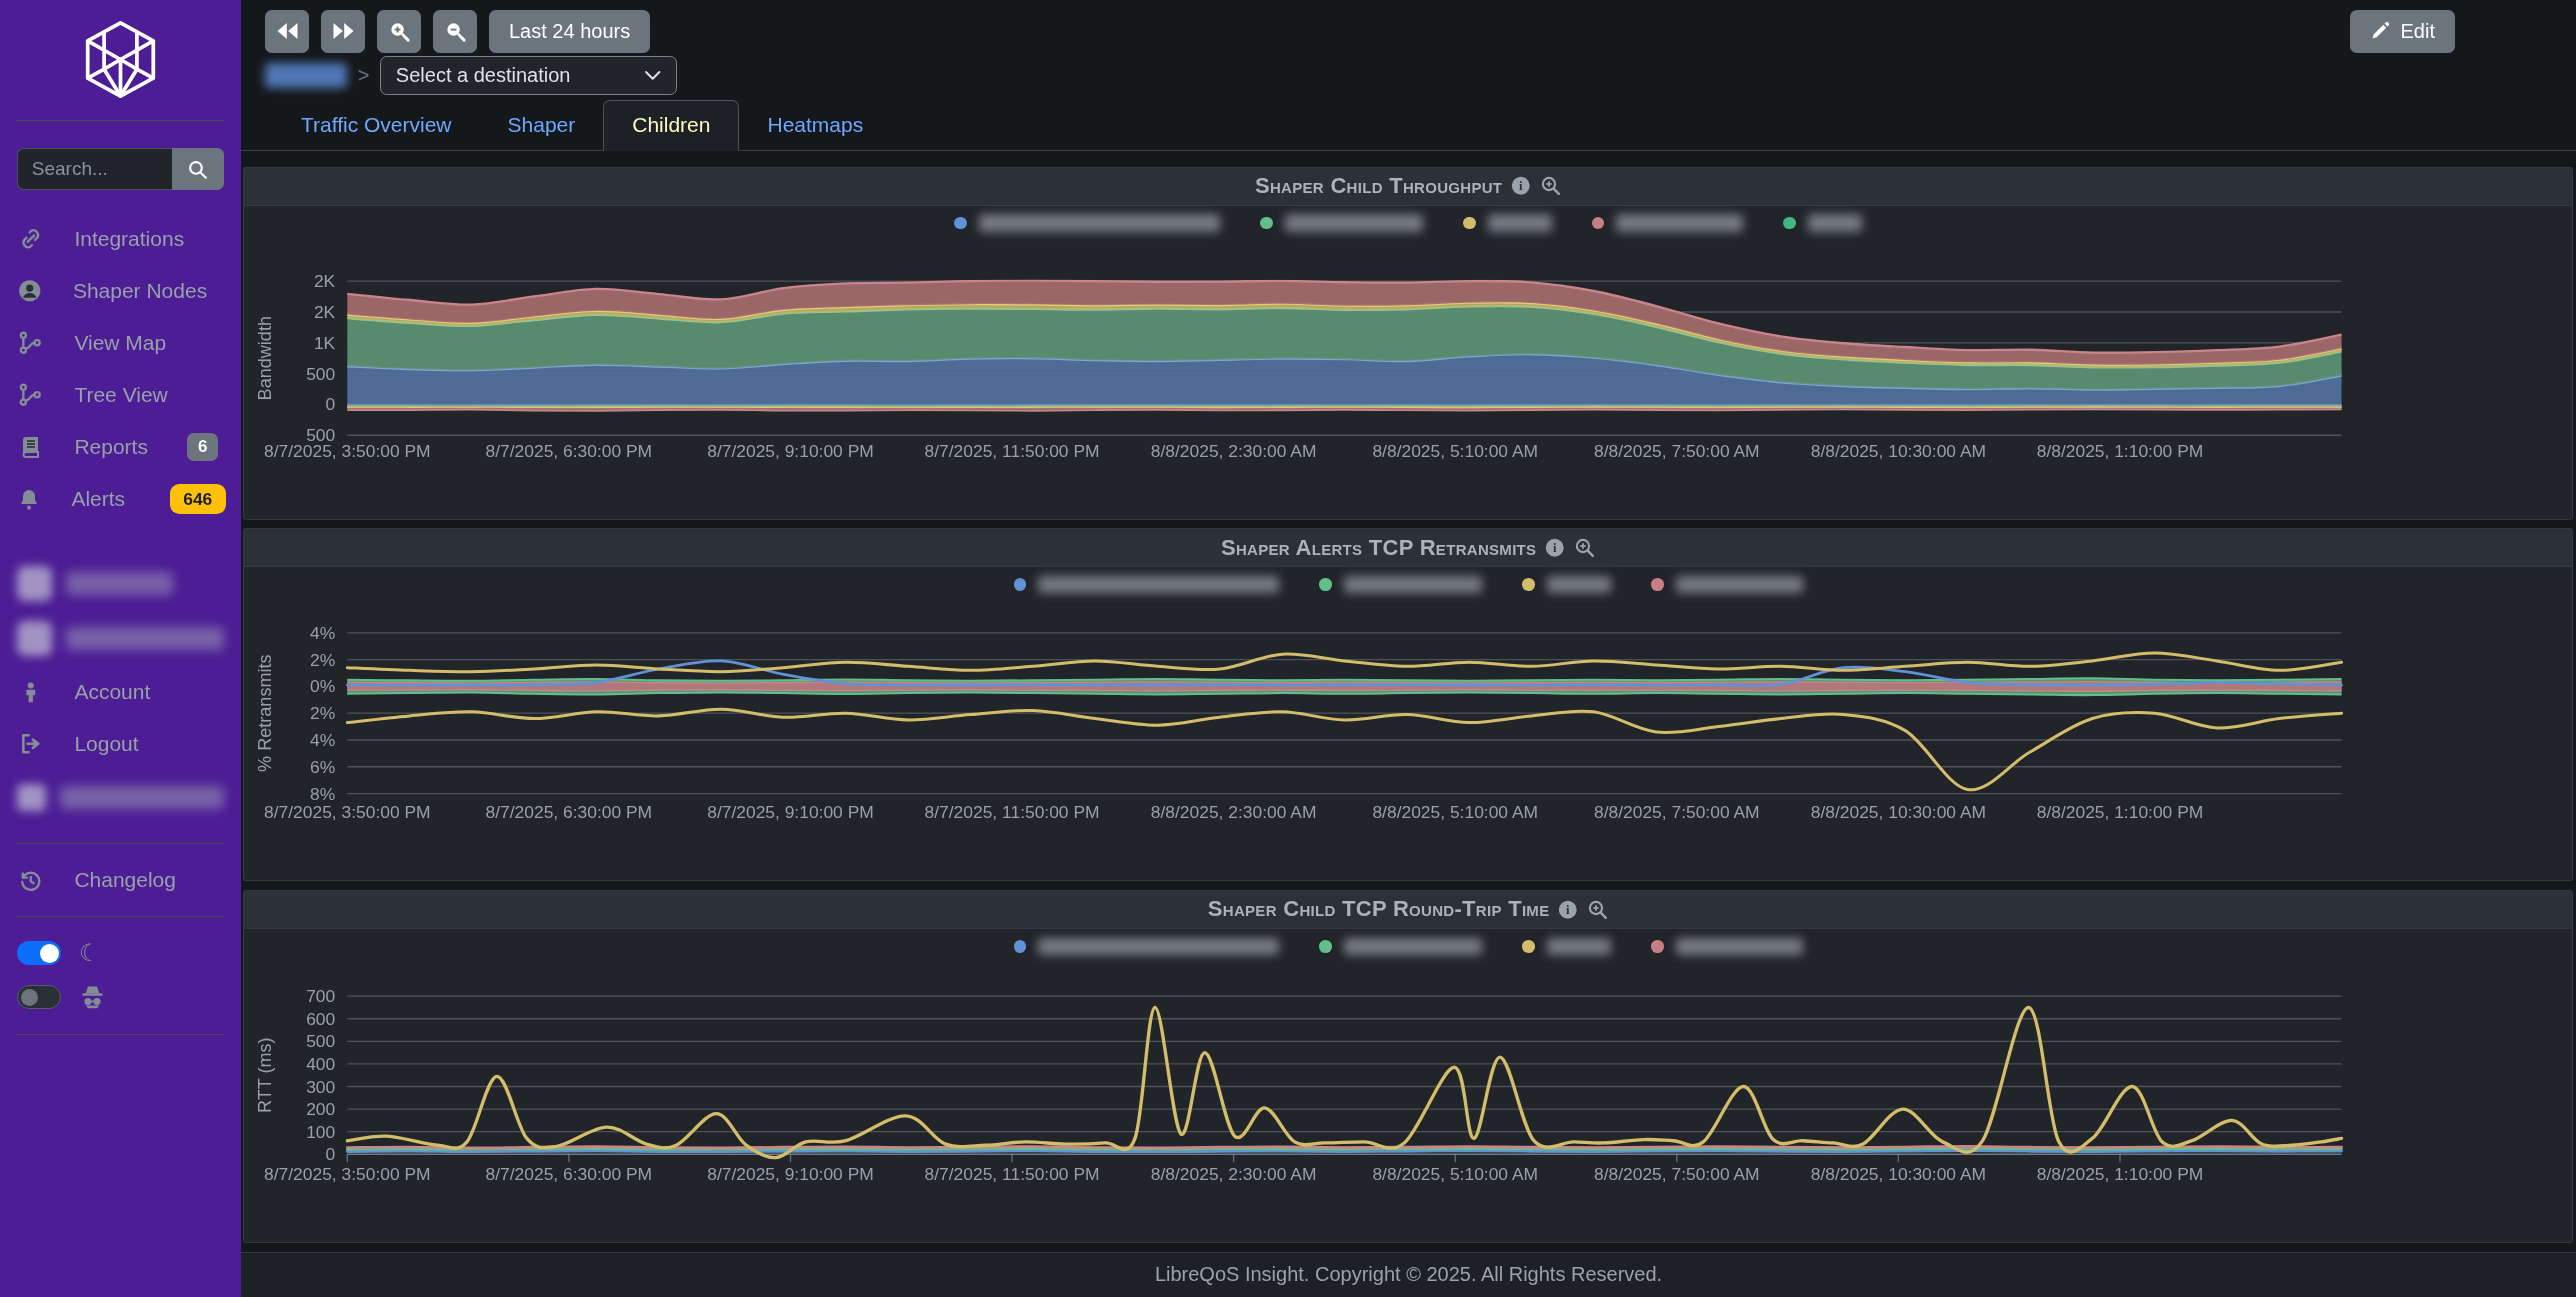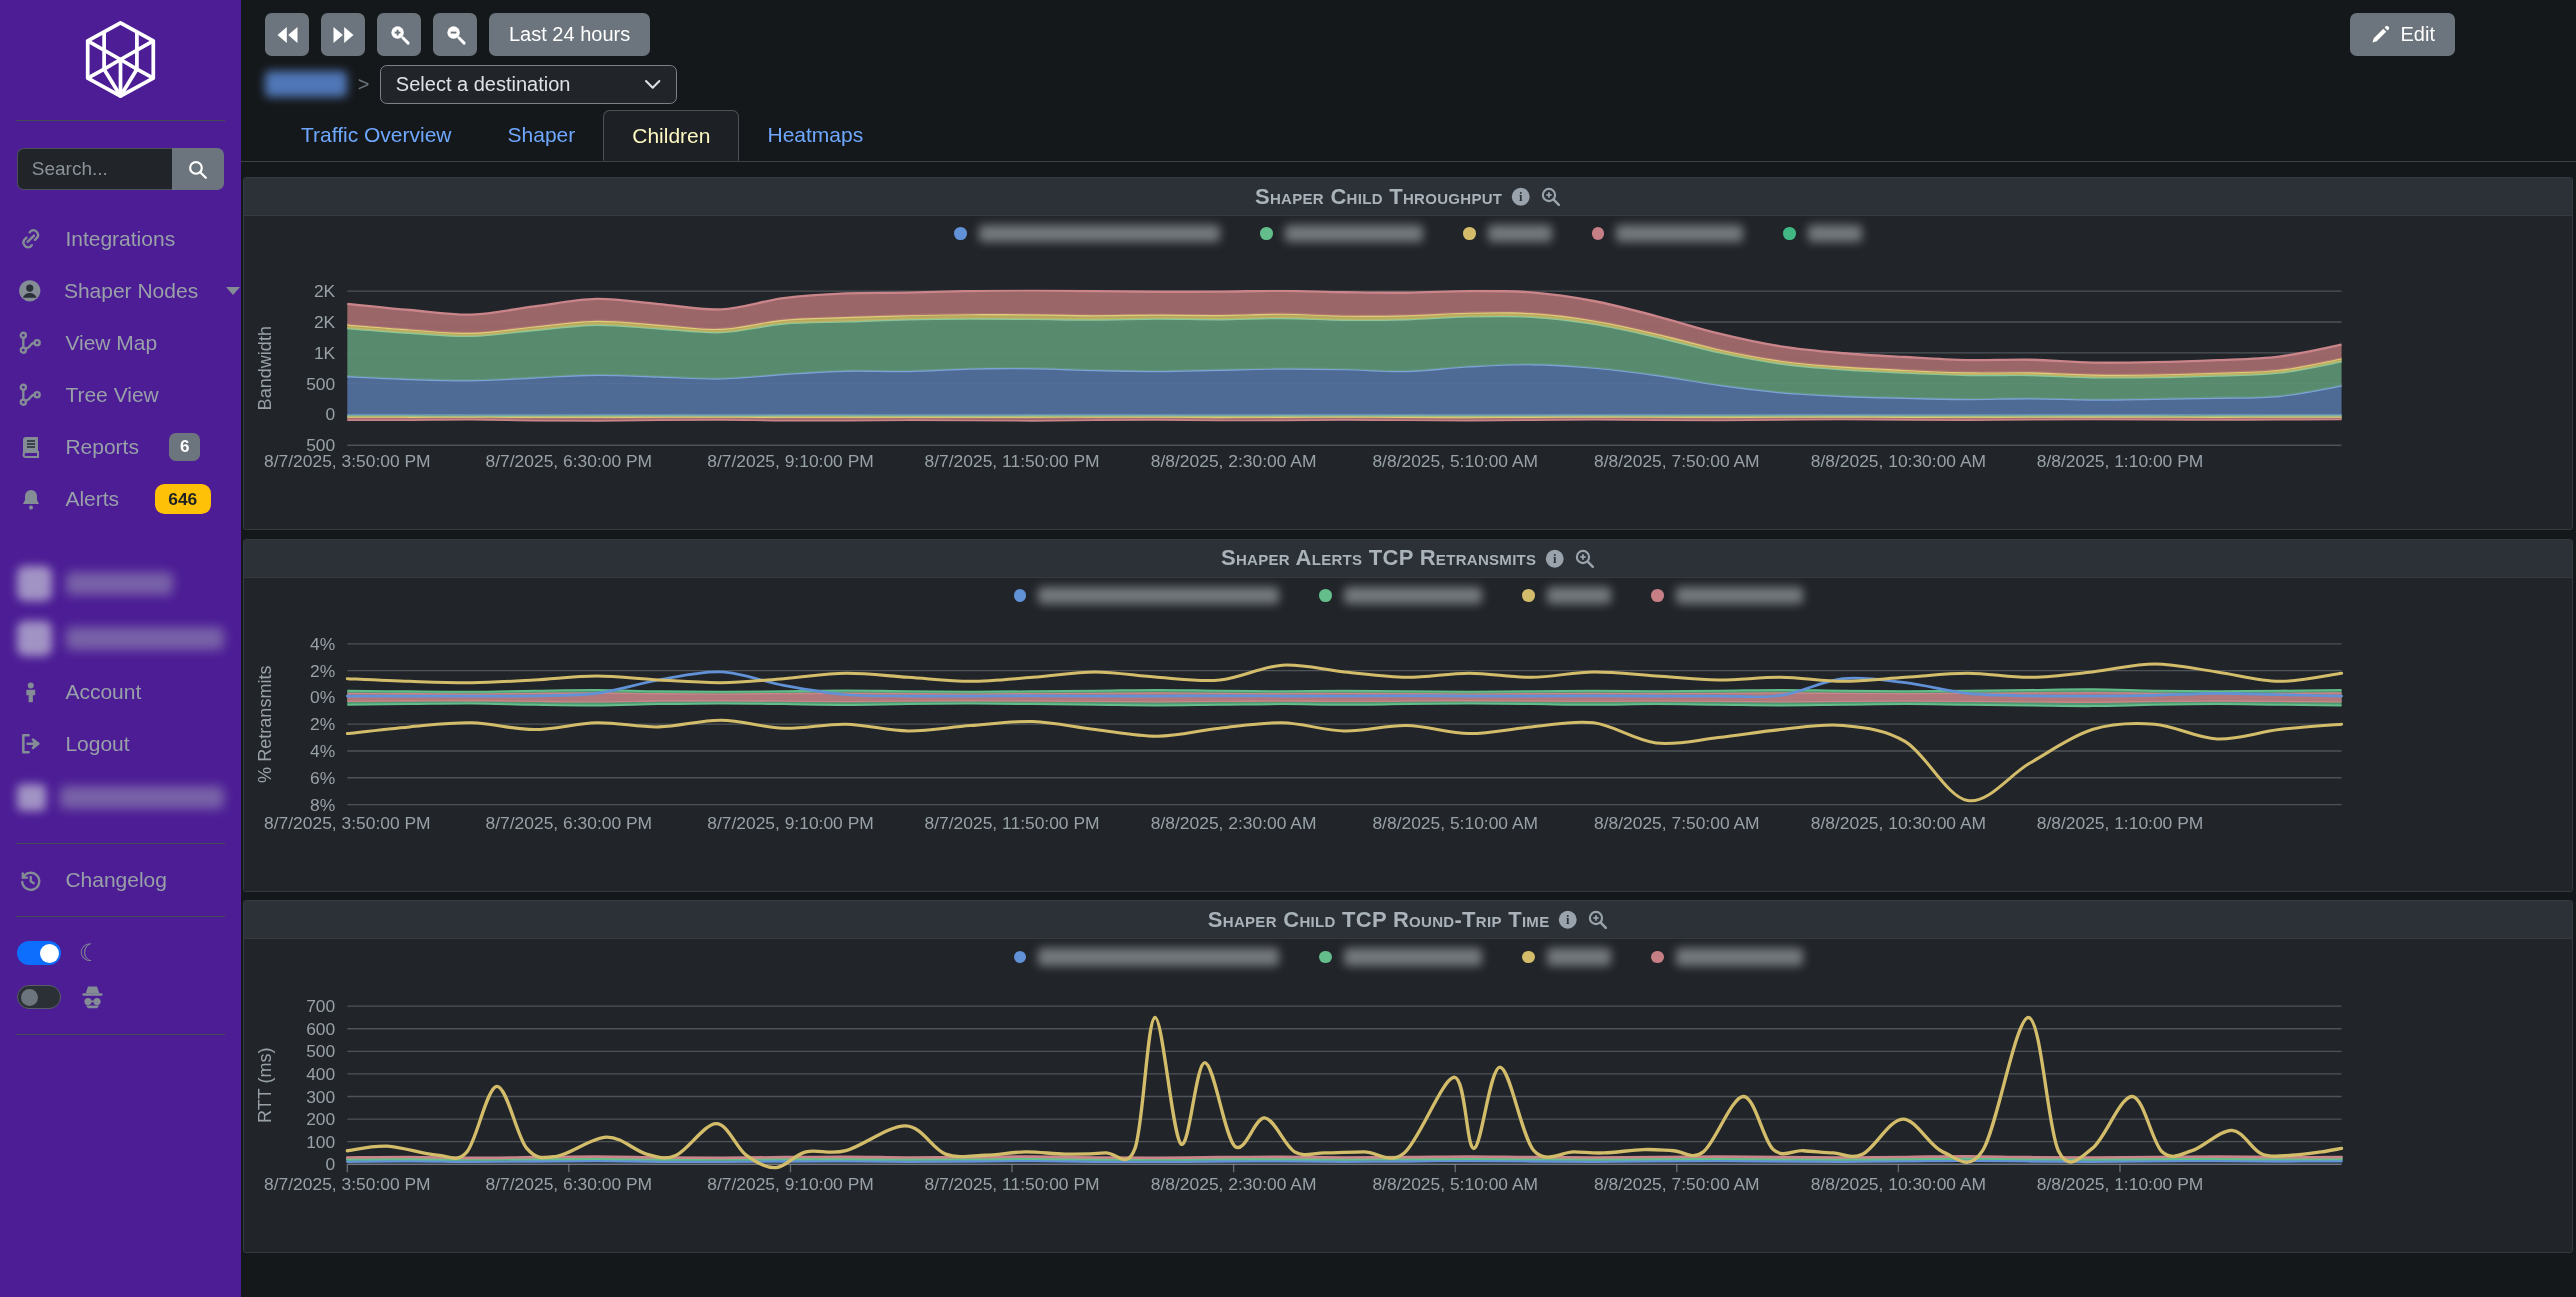--- a/index.html
+++ b/index.html
@@ -8,21 +8,21 @@
 
   
   .sidebar{width:241px;flex-shrink:0;background:#4c1d95;display:flex;flex-direction:column;padding:0 17.4px;color:#98a0a8}
   .logo-wrap{display:flex;justify-content:center;padding:20px 0 17.4px}
   .sb-divider{border-top:0.7px solid #454c54;margin:4px -1.3px}
   .search-row{display:flex;margin:23px 0 9.4px;height:42px}
   .search-input{flex:1;min-width:0;background:#212529;border:0.7px solid #495057;border-right:none;border-radius:6.7px 0 0 6.7px;color:#adb5bd;font-size:19px;padding:0 13.4px;outline:none}
   .search-input::placeholder{color:#8a929a}
   .search-btn{width:52px;background:#6c757d;border:none;border-radius:0 6.7px 6.7px 0;display:flex;align-items:center;justify-content:center;cursor:pointer}
   .nav{display:flex;flex-direction:column;margin-top:13.4px}
-  .nav-item{display:flex;align-items:center;gap:21px;height:52px;font-size:21px;color:#98a0a8;cursor:pointer;white-space:nowrap}
+  .nav-item{display:flex;align-items:center;gap:30px;height:52px;font-size:21px;color:#98a0a8;cursor:pointer;white-space:nowrap}
   .nav-item .ic{width:27px;display:flex;justify-content:center;align-items:center;color:#848d96}
   .caret{width:0;height:0;border-left:7.4px solid transparent;border-right:7.4px solid transparent;border-top:8.7px solid #848d96;margin-left:6.7px}
   .badge-grey{background:#6c757d;color:#fff;font-size:17px;font-weight:bold;border-radius:6.7px;padding:4px 10.7px;margin-left:9.4px}
   .badge-yellow{background:#ffc107;color:#1d2125;font-size:17.4px;font-weight:bold;border-radius:9.4px;padding:4.7px 13.4px;margin-left:14.8px}
   .blur-row{display:flex;align-items:center;gap:13.4px;height:55px}
   .blur-avatar{width:35px;height:35px;border-radius:8px;background:rgba(215,220,226,.62);filter:blur(4.7px)}
   .blur-text{height:23px;border-radius:5.4px;background:rgba(175,182,190,.45);filter:blur(5.4px)}
   .toggles{display:flex;flex-direction:column;gap:9.4px;margin:14.8px 0}
   .toggle-row{display:flex;align-items:center;gap:17.4px;height:35px}
   .switch{width:44px;height:24px;border-radius:12px;position:relative;cursor:pointer}
@@ -536,15 +536,18 @@
             <g clip-path="url(#clip2)">
               <path d="M154 280C169.5 279.8,215.9 279.2,246.9 279.3C277.9 279.3,308.8 280.2,339.8 280.3C370.8 280.3,401.8 279.8,432.7 279.6C463.7 279.4,494.7 278.9,525.6 278.9C556.6 279,587.6 279.7,618.5 280C649.5 280.2,680.5 280.3,711.4 280.3C742.4 280.2,773.4 279.8,804.3 279.6C835.3 279.4,866.3 279.2,897.3 279.3C928.2 279.3,959.2 279.9,990.2 280C1021.1 280,1052.1 279.8,1083.1 279.6C1114 279.4,1145 278.9,1176 278.9C1206.9 279,1237.9 279.7,1268.9 280C1299.8 280.2,1330.8 280.3,1361.8 280.3C1392.8 280.2,1423.7 279.8,1454.7 279.6C1485.7 279.4,1516.6 279.2,1547.6 279.3C1578.6 279.3,1609.5 279.9,1640.5 280C1671.5 280,1702.4 279.8,1733.4 279.6C1764.4 279.4,1795.3 278.9,1826.3 278.9C1857.3 278.9,1888.3 279.4,1919.2 279.6C1950.2 279.8,1981.2 280,2012.1 280C2043.1 279.9,2074.1 279.4,2105 279.3C2136 279.1,2167 278.9,2197.9 278.9C2228.9 279,2259.9 279.4,2290.8 279.6C2321.8 279.8,2352.8 280,2383.8 280C2414.7 279.9,2445.7 279.5,2476.7 279.3C2507.6 279.1,2538.6 278.5,2569.6 278.6C2600.5 278.7,2631.5 279.4,2662.5 279.6C2693.4 279.8,2724.4 280,2755.4 280C2786.3 279.9,2817.3 279.4,2848.3 279.3C2879.3 279.1,2910.2 278.9,2941.2 278.9C2972.2 279,3003.1 279.6,3034.1 279.6C3065.1 279.7,3111.5 279.3,3127 279.3" fill="none" stroke="#6191d6" stroke-width="4" stroke-linejoin="round" stroke-linecap="round"></path>
               <path d="M154 276.6C169.5 276.5,215.9 275.9,246.9 275.9C277.9 276,308.8 276.9,339.8 276.9C370.8 277,401.8 276.5,432.7 276.2C463.7 276,494.7 275.5,525.6 275.6C556.6 275.6,587.6 276.4,618.5 276.6C649.5 276.8,680.5 277,711.4 276.9C742.4 276.9,773.4 276.4,804.3 276.2C835.3 276.1,866.3 275.9,897.3 275.9C928.2 276,959.2 276.5,990.2 276.6C1021.1 276.6,1052.1 276.4,1083.1 276.2C1114 276.1,1145 275.5,1176 275.6C1206.9 275.6,1237.9 276.4,1268.9 276.6C1299.8 276.8,1330.8 277,1361.8 276.9C1392.8 276.9,1423.7 276.4,1454.7 276.2C1485.7 276.1,1516.6 275.9,1547.6 275.9C1578.6 276,1609.5 276.5,1640.5 276.6C1671.5 276.6,1702.4 276.4,1733.4 276.2C1764.4 276.1,1795.3 275.6,1826.3 275.6C1857.3 275.6,1888.3 276.1,1919.2 276.2C1950.2 276.4,1981.2 276.6,2012.1 276.6C2043.1 276.5,2074.1 276.1,2105 275.9C2136 275.7,2167 275.5,2197.9 275.6C2228.9 275.6,2259.9 276.1,2290.8 276.2C2321.8 276.4,2352.8 276.6,2383.8 276.6C2414.7 276.5,2445.7 276.1,2476.7 275.9C2507.6 275.7,2538.6 275.2,2569.6 275.2C2600.5 275.3,2631.5 276,2662.5 276.2C2693.4 276.5,2724.4 276.6,2755.4 276.6C2786.3 276.5,2817.3 276.1,2848.3 275.9C2879.3 275.7,2910.2 275.5,2941.2 275.6C2972.2 275.6,3003.1 276.2,3034.1 276.2C3065.1 276.3,3111.5 276,3127 275.9" fill="none" stroke="#63be8b" stroke-width="4" stroke-linejoin="round" stroke-linecap="round"></path>
               <path d="M154 273.9C169.5 273.8,215.9 273.1,246.9 273.2C277.9 273.3,308.8 274.5,339.8 274.6C370.8 274.6,401.8 273.9,432.7 273.5C463.7 273.2,494.7 272.5,525.6 272.5C556.6 272.6,587.6 273.5,618.5 273.9C649.5 274.2,680.5 274.6,711.4 274.6C742.4 274.5,773.4 273.8,804.3 273.5C835.3 273.3,866.3 272.8,897.3 272.9C928.2 272.9,959.2 273.8,990.2 273.9C1021.1 274,1052.1 273.8,1083.1 273.5C1114 273.3,1145 272.5,1176 272.5C1206.9 272.6,1237.9 273.5,1268.9 273.9C1299.8 274.2,1330.8 274.6,1361.8 274.6C1392.8 274.5,1423.7 273.8,1454.7 273.5C1485.7 273.3,1516.6 272.8,1547.6 272.9C1578.6 272.9,1609.5 273.8,1640.5 273.9C1671.5 274,1702.4 273.8,1733.4 273.5C1764.4 273.3,1795.3 272.5,1826.3 272.5C1857.3 272.5,1888.3 273.3,1919.2 273.5C1950.2 273.8,1981.2 273.9,2012.1 273.9C2043.1 273.8,2074.1 273.4,2105 273.2C2136 273,2167 272.5,2197.9 272.5C2228.9 272.6,2259.9 273.3,2290.8 273.5C2321.8 273.8,2352.8 273.9,2383.8 273.9C2414.7 273.8,2445.7 273.5,2476.7 273.2C2507.6 272.9,2538.6 272.1,2569.6 272.2C2600.5 272.3,2631.5 273.3,2662.5 273.5C2693.4 273.8,2724.4 273.9,2755.4 273.9C2786.3 273.8,2817.3 273.4,2848.3 273.2C2879.3 273,2910.2 272.5,2941.2 272.5C2972.2 272.6,3003.1 273.4,3034.1 273.5C3065.1 273.7,3111.5 273.3,3127 273.2" fill="none" stroke="#c9858a" stroke-width="4" stroke-linejoin="round" stroke-linecap="round"></path>
               <path d="M154 263.8C163.9 262.6,191.2 255.9,213.5 257C235.8 258.2,268 269.1,287.8 270.5C307.6 271.9,317.5 282.6,332.4 265.5C347.2 248.3,362.1 168.5,377 167.7C391.8 166.8,406.7 243,421.6 260.4C436.4 277.8,446.3 275,466.2 272.2C486 269.4,518.2 244.1,540.5 243.5C562.8 243,582.6 264.3,600 268.8C617.3 273.3,627.2 278.1,644.5 270.5C661.9 262.9,686.7 223.3,704 223.3C721.3 223.3,733.7 259.6,748.6 270.5C763.5 281.5,778.3 289.9,793.2 289.1C808.1 288.2,820.4 269.7,837.8 265.5C855.1 261.2,872.5 270.2,897.3 263.8C922 257.3,961.7 225.8,986.4 226.7C1011.2 227.5,1026.1 261.5,1045.9 268.8C1065.7 276.1,1085.5 271.1,1105.4 270.5C1125.2 270,1145 265.7,1164.8 265.5C1184.6 265.2,1204.5 268.5,1224.3 268.8C1244.1 269.1,1266.4 268.5,1283.7 267.1C1301.1 265.7,1315.9 294.1,1328.3 260.4C1340.7 226.7,1346.7 66,1358.1 64.9C1369.5 63.7,1384.3 242.4,1396.7 253.7C1409.1 264.9,1419 131.7,1432.4 132.3C1445.8 132.8,1462.1 243.3,1477 257C1491.9 270.8,1506.7 213.5,1521.6 214.9C1536.4 216.3,1551.3 256.7,1566.2 265.5C1581 274.2,1593.4 267.1,1610.8 267.1C1628.1 267.1,1650.4 265.5,1670.2 265.5C1690.1 265.5,1707.4 285.7,1729.7 267.1C1752 248.6,1786.7 155.3,1804 154.2C1821.4 153.1,1822.3 262.9,1833.7 260.4C1845.1 257.9,1857.5 138.5,1872.4 139C1887.3 139.6,1904.6 242.7,1922.9 263.8C1941.3 284.8,1965.1 264.9,1982.4 265.5C1999.7 266,2009.6 267.7,2027 267.1C2044.3 266.6,2069.1 262.6,2086.5 262.1C2103.8 261.5,2116.2 263.2,2131 263.8C2145.9 264.3,2158.3 278.9,2175.6 265.5C2193 252,2217.8 183.4,2235.1 182.9C2252.4 182.3,2264.8 248.6,2279.7 262.1C2294.6 275.6,2309.4 262.9,2324.3 263.8C2339.2 264.6,2354 266.3,2368.9 267.1C2383.8 268,2396.1 277.3,2413.5 268.8C2430.8 260.4,2453.1 217.1,2472.9 216.6C2492.8 216,2512.6 257.6,2532.4 265.5C2552.2 273.3,2570.6 297.2,2591.9 263.8C2613.2 230.3,2641.4 64.9,2660.2 64.9C2679.1 64.9,2689 231.2,2704.8 263.8C2720.7 296.4,2737 273.9,2755.4 260.4C2773.7 246.9,2797.5 182,2814.8 182.9C2832.2 183.7,2844.6 252,2859.4 265.5C2874.3 278.9,2886.7 269.1,2904 263.8C2921.4 258.4,2946.1 232.6,2963.5 233.4C2980.8 234.3,2993.2 262.6,3008.1 268.8C3022.9 275,3037.8 271.1,3052.7 270.5C3067.5 270,3084.9 267.1,3097.3 265.5C3109.7 263.8,3122 261.2,3127 260.4" fill="none" stroke="#d3bd6b" stroke-width="5" stroke-linejoin="round" stroke-linecap="round"></path>
             </g>
           </svg>
       </section>
     </div>
 
+    <footer class="footer">
+      <span>LibreQoS Insight. Copyright © 2025. All Rights Reserved.</span>
+    </footer>
   </div>
 </div>
 
 
 </body></html>

